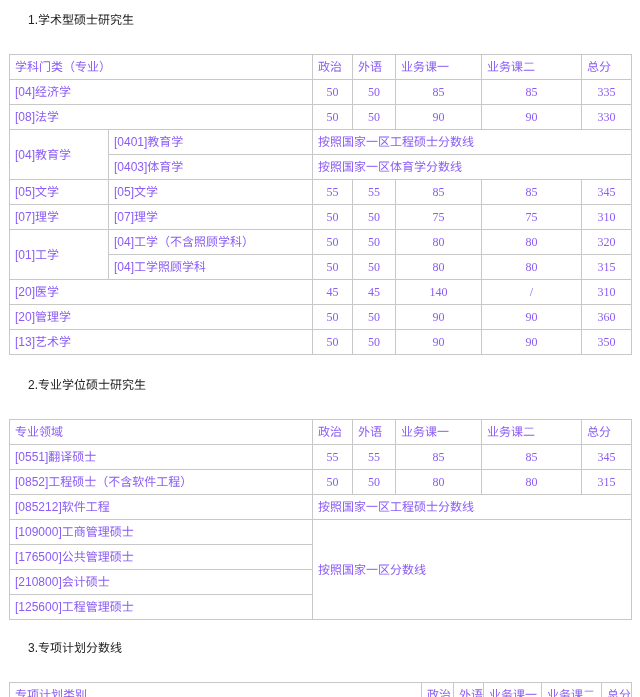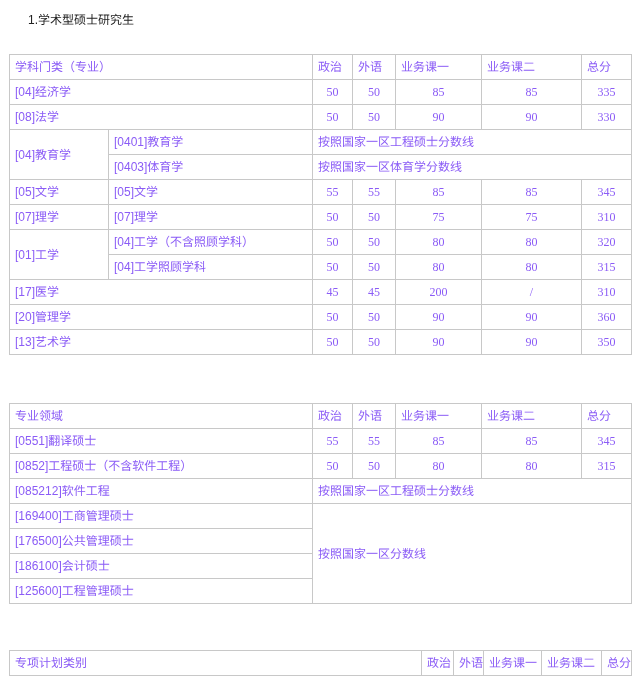--- a/index.html
+++ b/index.html
@@ -154,24 +154,24 @@
         <tr>
           <td>[04]工学照顾学科</td>
           <td class="num">50</td>
           <td class="num">50</td>
           <td class="num">80</td>
           <td class="num">80</td>
           <td class="num">315</td>
         </tr>
 
         <tr>
-          <td colspan="2">[17]医学</td>
+          <td colspan="2">[20]医学</td>
           <td class="num">45</td>
           <td class="num">45</td>
-          <td class="num">200</td>
+          <td class="num">140</td>
           <td class="num">/</td>
           <td class="num">310</td>
         </tr>
 
         <tr>
           <td colspan="2">[20]管理学</td>
           <td class="num">50</td>
           <td class="num">50</td>
           <td class="num">90</td>
           <td class="num">90</td>
@@ -185,20 +185,21 @@
           <td class="num">90</td>
           <td class="num">90</td>
           <td class="num">350</td>
         </tr>
       </tbody>
     </table>
   </div>
 
   <div class="spacer h-sp-22"></div>
 
+  <div class="section-heading">2.专业学位硕士研究生</div>
 
   <div class="spacer h-sp-26"></div>
 
   <div class="tbl-wrap">
     <table class="score">
       <colgroup>
         <col style="width:303px">
         <col style="width:40px">
           <col style="width:43px">
         <col style="width:86px">
@@ -232,41 +233,42 @@
           <td class="num">80</td>
           <td class="num">315</td>
         </tr>
 
         <tr>
           <td>[085212]软件工程</td>
           <td colspan="5">按照国家一区工程硕士分数线</td>
         </tr>
 
         <tr>
-          <td>[169400]工商管理硕士</td>
+          <td>[109000]工商管理硕士</td>
           <td colspan="5" rowspan="4">按照国家一区分数线</td>
         </tr>
 
         <tr>
           <td>[176500]公共管理硕士</td>
         </tr>
 
         <tr>
-          <td>[186100]会计硕士</td>
+          <td>[210800]会计硕士</td>
         </tr>
 
         <tr>
           <td>[125600]工程管理硕士</td>
         </tr>
       </tbody>
     </table>
   </div>
 
   <div class="spacer h-sp-20"></div>
 
+  <div class="section-heading">3.专项计划分数线</div>
 
   <div class="spacer h-sp-26"></div>
 
   <div class="tbl-wrap">
     <table class="score">
       <colgroup>
         <col style="width:412px">
         <col style="width:32px">
           <col style="width:30px">
         <col style="width:58px">

